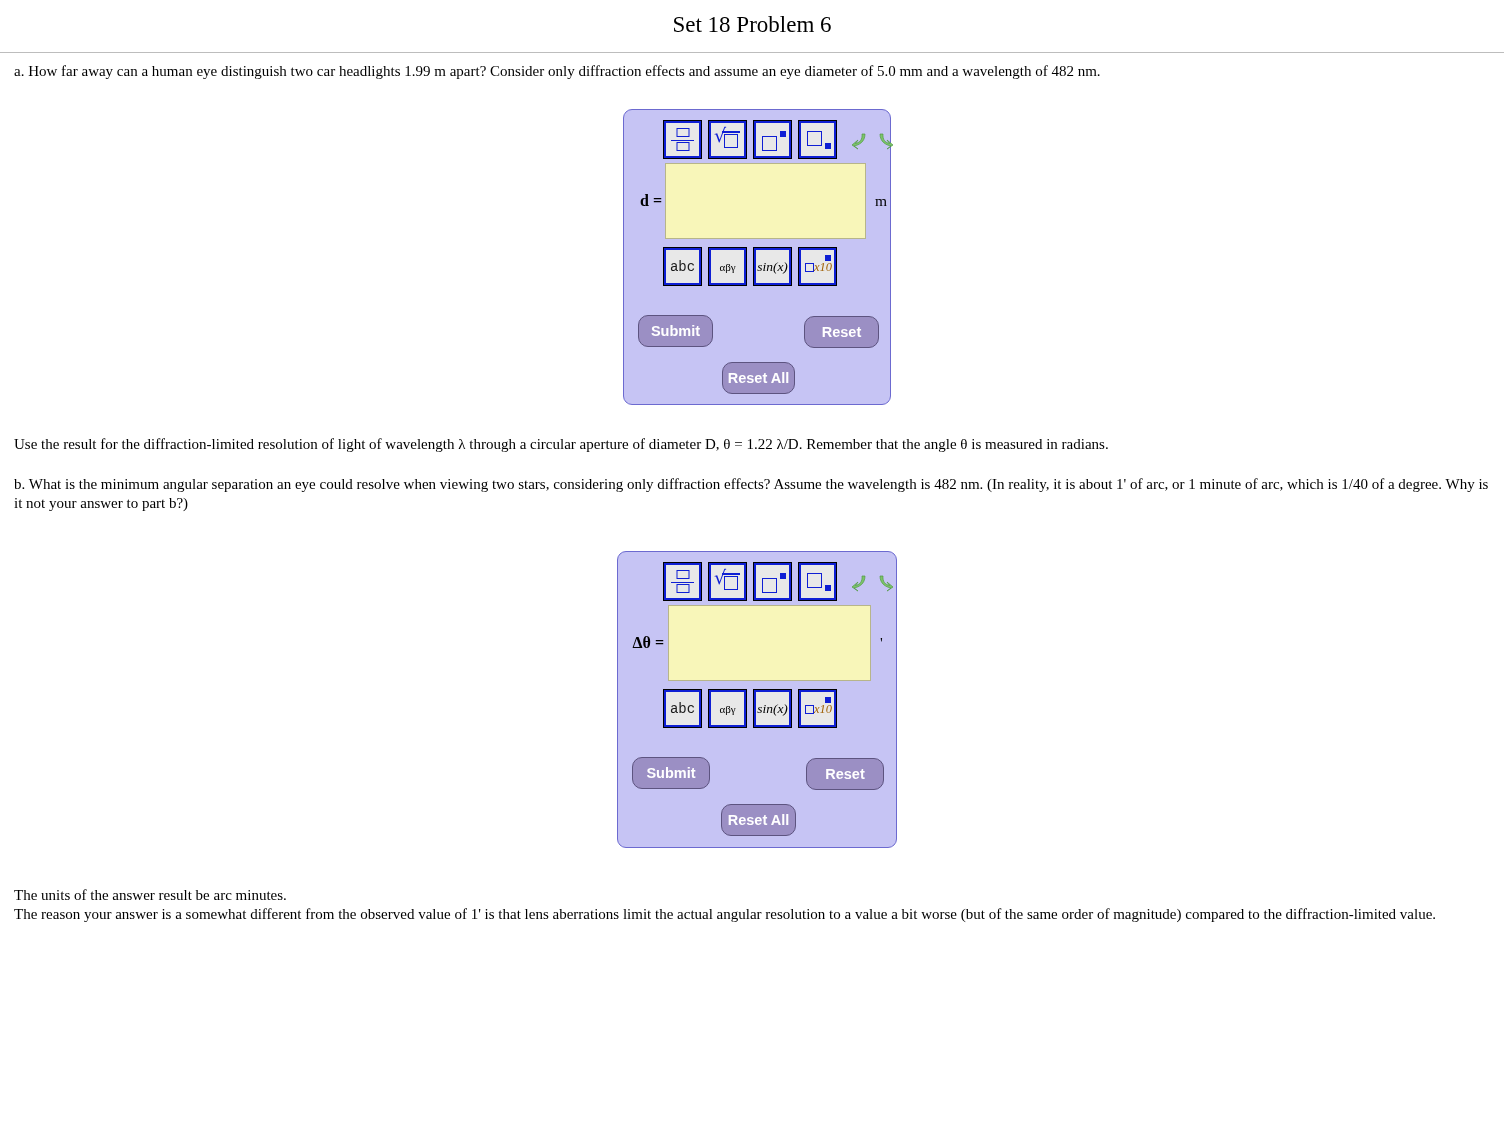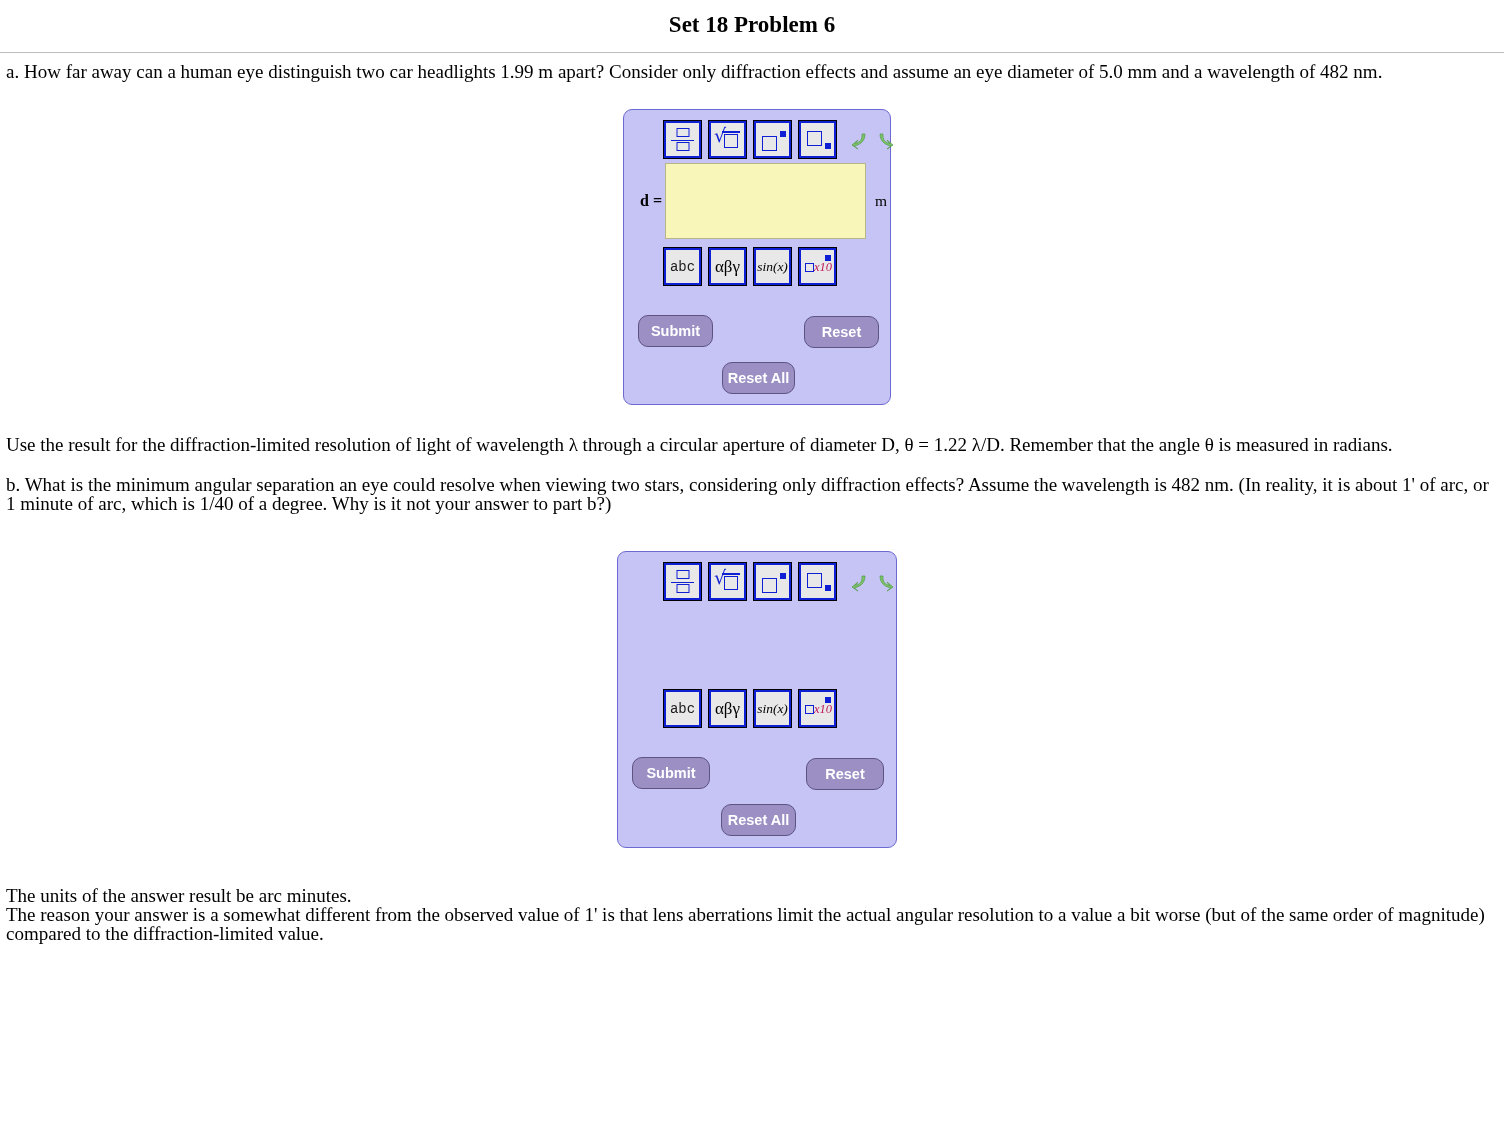--- a/index.html
+++ b/index.html
@@ -12,37 +12,37 @@
     height: 1122px;
     font-family: "Liberation Serif", "DejaVu Serif", serif;
     font-size: 15.5px;
     color: #000000;
     overflow: hidden;
     position: relative;
   }
   .page-title {
     text-align: center;
     font-family: "Liberation Serif", "DejaVu Serif", serif;
-    font-weight: bold;
+    font-weight: normal;
     font-size: 23px;
     margin: 12px 0 0 0;
     padding: 0;
     line-height: 26px;
   }
   .rule {
     border: 0;
     border-top: 1px solid #bdbdbd;
     margin: 14px 0 0 0;
     height: 0;
   }
   .para {
     margin: 0;
-    padding: 0 4px 0 6px;
+    padding: 0 4px 0 14px;
     line-height: 19px;
-    font-size: 19px;
+    font-size: 15px;
   }
   .para-a { margin-top: 9px; }
   .spacer-1 { height: 28px; }
   .spacer-2 { height: 30px; }
   .spacer-3 { height: 21px; }
   .spacer-4 { height: 38px; }
   .spacer-5 { height: 38px; }
 
   
   .widget-wrap {
@@ -208,34 +208,34 @@
     left: 40px;
   }
   .widget-b .tool-row-bottom { left: 46px; top: 138px; }
   .mbtn .txt-abc {
     font-family: Liberation Mono, monospace;
     font-size: 14px;
     color: #1a1a1a;
   }
   .mbtn .txt-greek {
     font-family: "Liberation Serif", serif;
-    font-size: 17px;
+    font-size: 11px;
     color: #000;
   }
   .mbtn .txt-sin {
     font-family: "Liberation Serif", serif;
     font-style: italic;
     font-size: 13.5px;
     color: #000;
   }
   .mbtn .txt-x10 {
     font-family: "Liberation Serif", serif;
     font-style: italic;
     font-size: 12.5px;
-    color: #be185d;
+    color: #a16207;
     position: absolute;
     left: 4px; top: 10px;
   }
   .x10 .g-smallbox {
     position: absolute;
     left: 4px; top: 13px;
     width: 9px; height: 9px;
     border: 1.5px solid #0f1fd4;
     box-sizing: border-box;
   }
@@ -374,20 +374,25 @@
       <div class="arrows">
         <svg class="arrow-ico" viewBox="0 0 17 19">
           <path d="M3 3 C3 11, 9 14, 14 15 L10 18 L16 14 L10 9 L12.5 12.5 C8 11.5, 5.5 8.5, 6 3 Z" fill="#7cc46a" stroke="#4f9a41" stroke-width="0.7" transform="scale(-1,1) translate(-17,0)"></path>
         </svg>
         <svg class="arrow-ico" viewBox="0 0 17 19">
           <path d="M3 3 C3 11, 9 14, 14 15 L10 18 L16 14 L10 9 L12.5 12.5 C8 11.5, 5.5 8.5, 6 3 Z" fill="#7cc46a" stroke="#4f9a41" stroke-width="0.7"></path>
         </svg>
       </div>
     </div>
 
+    <div class="answer-row">
+      <span class="ans-label">Δθ =</span>
+      <div class="ans-field" title=""></div>
+      <span class="ans-unit">'</span>
+    </div>
 
     <div class="tool-row tool-row-bottom">
       <div class="mbtn">
         <span class="mbtn-lbl txt-abc">abc</span>
       </div>
       <div class="mbtn">
         <span class="mbtn-lbl txt-greek">αβγ</span>
       </div>
       <div class="mbtn">
         <span class="mbtn-lbl txt-sin">sin(x)</span>

